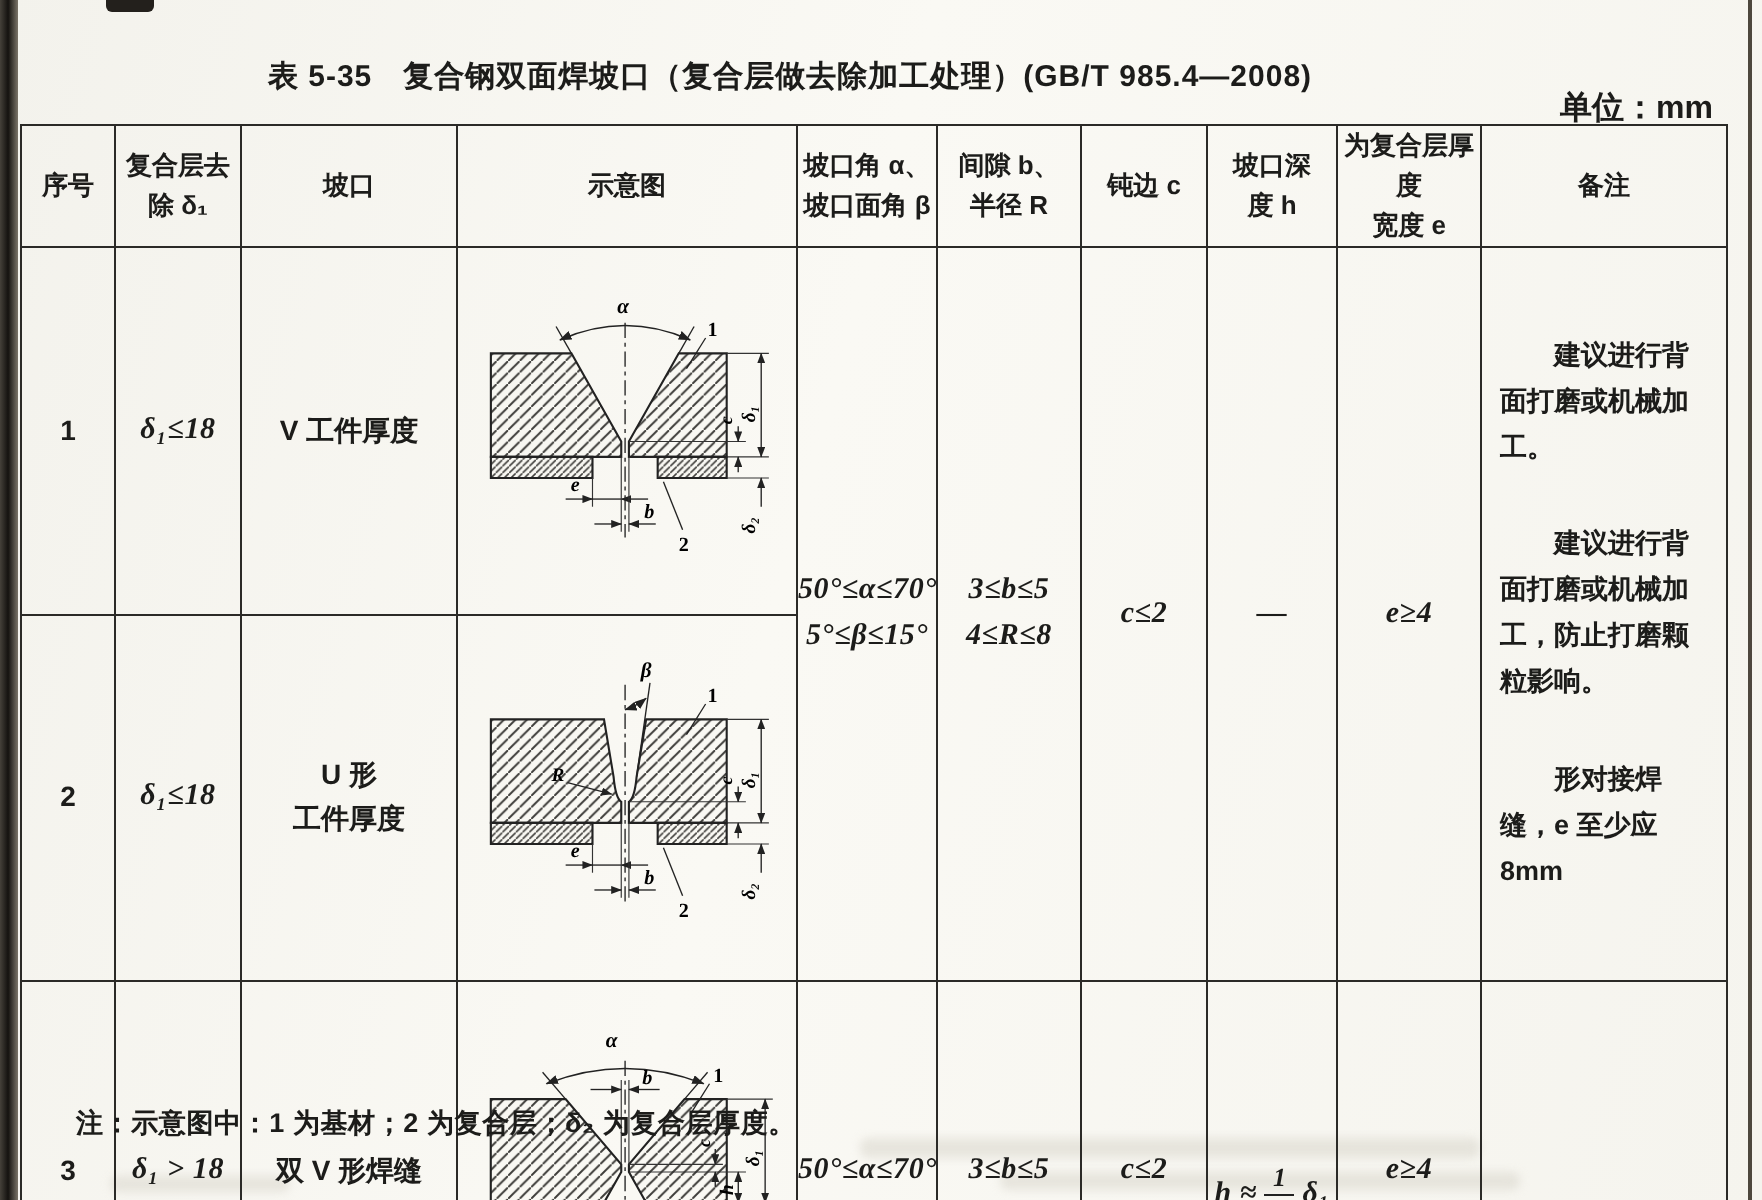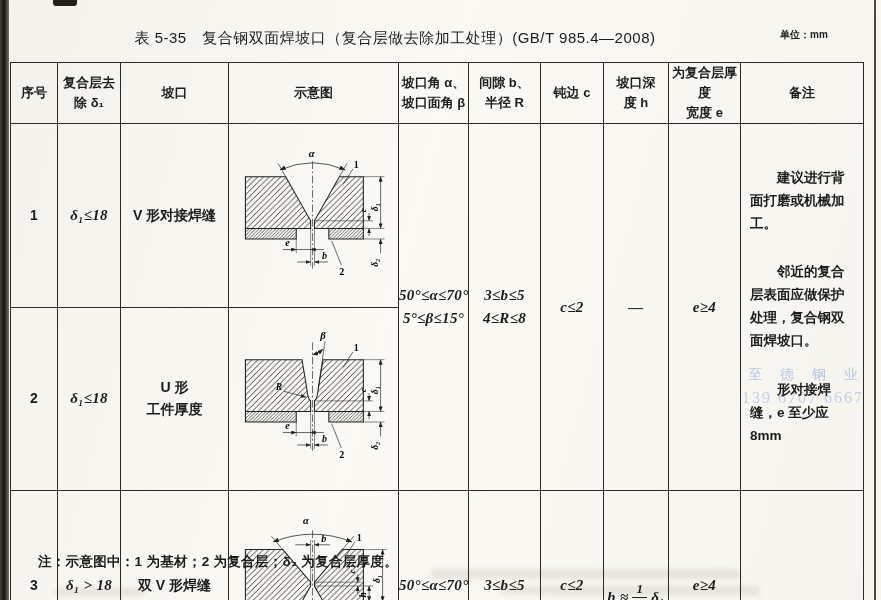--- a/index.html
+++ b/index.html
@@ -7,22 +7,22 @@
     background:linear-gradient(105deg,#f3f2ec,#faf9f4 45%,#f5f4ee);
     font-family:"Liberation Sans",sans-serif;color:#1c1c1a;}
   
   .bind-strip{position:absolute;left:0;top:0;width:9px;height:600px;
     background:linear-gradient(to right,#45413a,#14120f 45%,#7a7468);}
   .edge-line{position:absolute;left:874px;top:0;width:2px;height:600px;background:#4d473d;}
   .mark-a{position:absolute;left:53px;top:0;width:24px;height:6px;background:#23201c;border-radius:0 0 3px 3px;}
   .smudge{position:absolute;background:#d9d6cc;filter:blur(2.5px);opacity:.55;border-radius:4px;}
   
   .title{position:absolute;left:10px;top:29px;width:770px;text-align:center;
-    font-size:15px;font-weight:400;letter-spacing:.5px;}
-  .unit{position:absolute;left:780px;top:28px;font-size:10px;font-weight:700;}
+    font-size:15px;font-weight:700;letter-spacing:.5px;}
+  .unit{position:absolute;left:780px;top:44px;font-size:16px;font-weight:700;}
   
   table{position:absolute;left:10px;top:62px;width:853px;border-collapse:collapse;table-layout:fixed;}
   td,th{border:1.5px solid #2b2a27;padding:0;text-align:center;vertical-align:middle;
     font-size:13px;font-weight:700;white-space:pre-line;line-height:1.55;overflow:hidden;}
   td{font-weight:600;font-size:14px;}
   .math{font-family:"Liberation Serif","DejaVu Serif",serif;font-style:italic;
     font-size:15px;font-weight:600;letter-spacing:.3px;text-align:center;}
   .remarks-cell{text-align:left;vertical-align:middle;padding:4px 9px;}
   .remarks-cell p{margin:2px 0;text-indent:2em;font-size:13.5px;font-weight:600;line-height:1.7;white-space:normal;}
   .schem{display:flex;align-items:center;justify-content:center;height:100%;}
@@ -44,24 +44,20 @@
   <div class="bind-strip"></div>
   <div class="edge-line"></div>
   <div class="mark-a"></div>
   <div class="smudge" style="left:430px;top:569px;width:310px;height:10px;"></div>
   <div class="smudge" style="left:500px;top:586px;width:260px;height:9px;"></div>
   <div class="smudge" style="left:55px;top:588px;width:90px;height:8px;"></div>
 
   <div class="title">表 5-35　复合钢双面焊坡口（复合层做去除加工处理）(GB/T 985.4—2008)</div>
   <div class="unit">单位：mm</div>
 
-  <div class="wm">
-    <div class="w1">至 德 钢 业</div>
-    <div class="w2">139 6707 6667</div>
-  </div>
 
   <table>
     <colgroup>
       <col style="width:47px">
         <col style="width:63px">
         <col style="width:108px">
         <col style="width:170px">
       <col style="width:70px">
         <col style="width:72px">
         <col style="width:63px">
@@ -83,21 +79,21 @@
       <th>坡口深
 度 h</th>
       <th>为复合层厚度
 宽度 e</th>
       <th>备注</th>
     </tr>
 
     <tr style="height:141px">
       <td>1</td>
       <td class="math">δ₁≤18</td>
-      <td>V 形对接焊缝</td>
+      <td>V 工件厚度</td>
       <td>
         <div class="schem">
         <svg width="165" height="139" viewBox="0 0 172 145">
           <defs>
             <pattern id="h1" width="6" height="6" patternUnits="userSpaceOnUse">
                     <path d="M-1,7 L7,-1" stroke="#3d3c39" stroke-width="1"></path>
                   </pattern>
             <pattern id="h1b" width="3.5" height="3.5" patternUnits="userSpaceOnUse">
                     <path d="M-1,4.5 L4.5,-1" stroke="#3d3c39" stroke-width=".8"></path>
                   </pattern>
@@ -144,21 +140,21 @@
       </td>
       <td class="math" rowspan="2">50°≤α≤70°
 5°≤β≤15°</td>
       <td class="math" rowspan="2">3≤b≤5
 4≤R≤8</td>
       <td class="math" rowspan="2">c≤2</td>
       <td class="math" rowspan="2">—</td>
       <td class="math" rowspan="2">e≥4</td>
       <td class="remarks-cell" rowspan="2">
         <p>建议进行背面打磨或机械加工。</p>
-        <p>邻近的复合层表面应做保护处理，复合钢双面焊坡口。</p>
+        <p>建议进行背面打磨或机械加工，防止打磨颗粒影响。</p>
         <p>形对接焊缝，e 至少应 8mm</p>
       </td>
     </tr>
 
     <tr style="height:144px">
       <td>2</td>
       <td class="math">δ₁≤18</td>
       <td>U 形
 工件厚度</td>
       <td>

